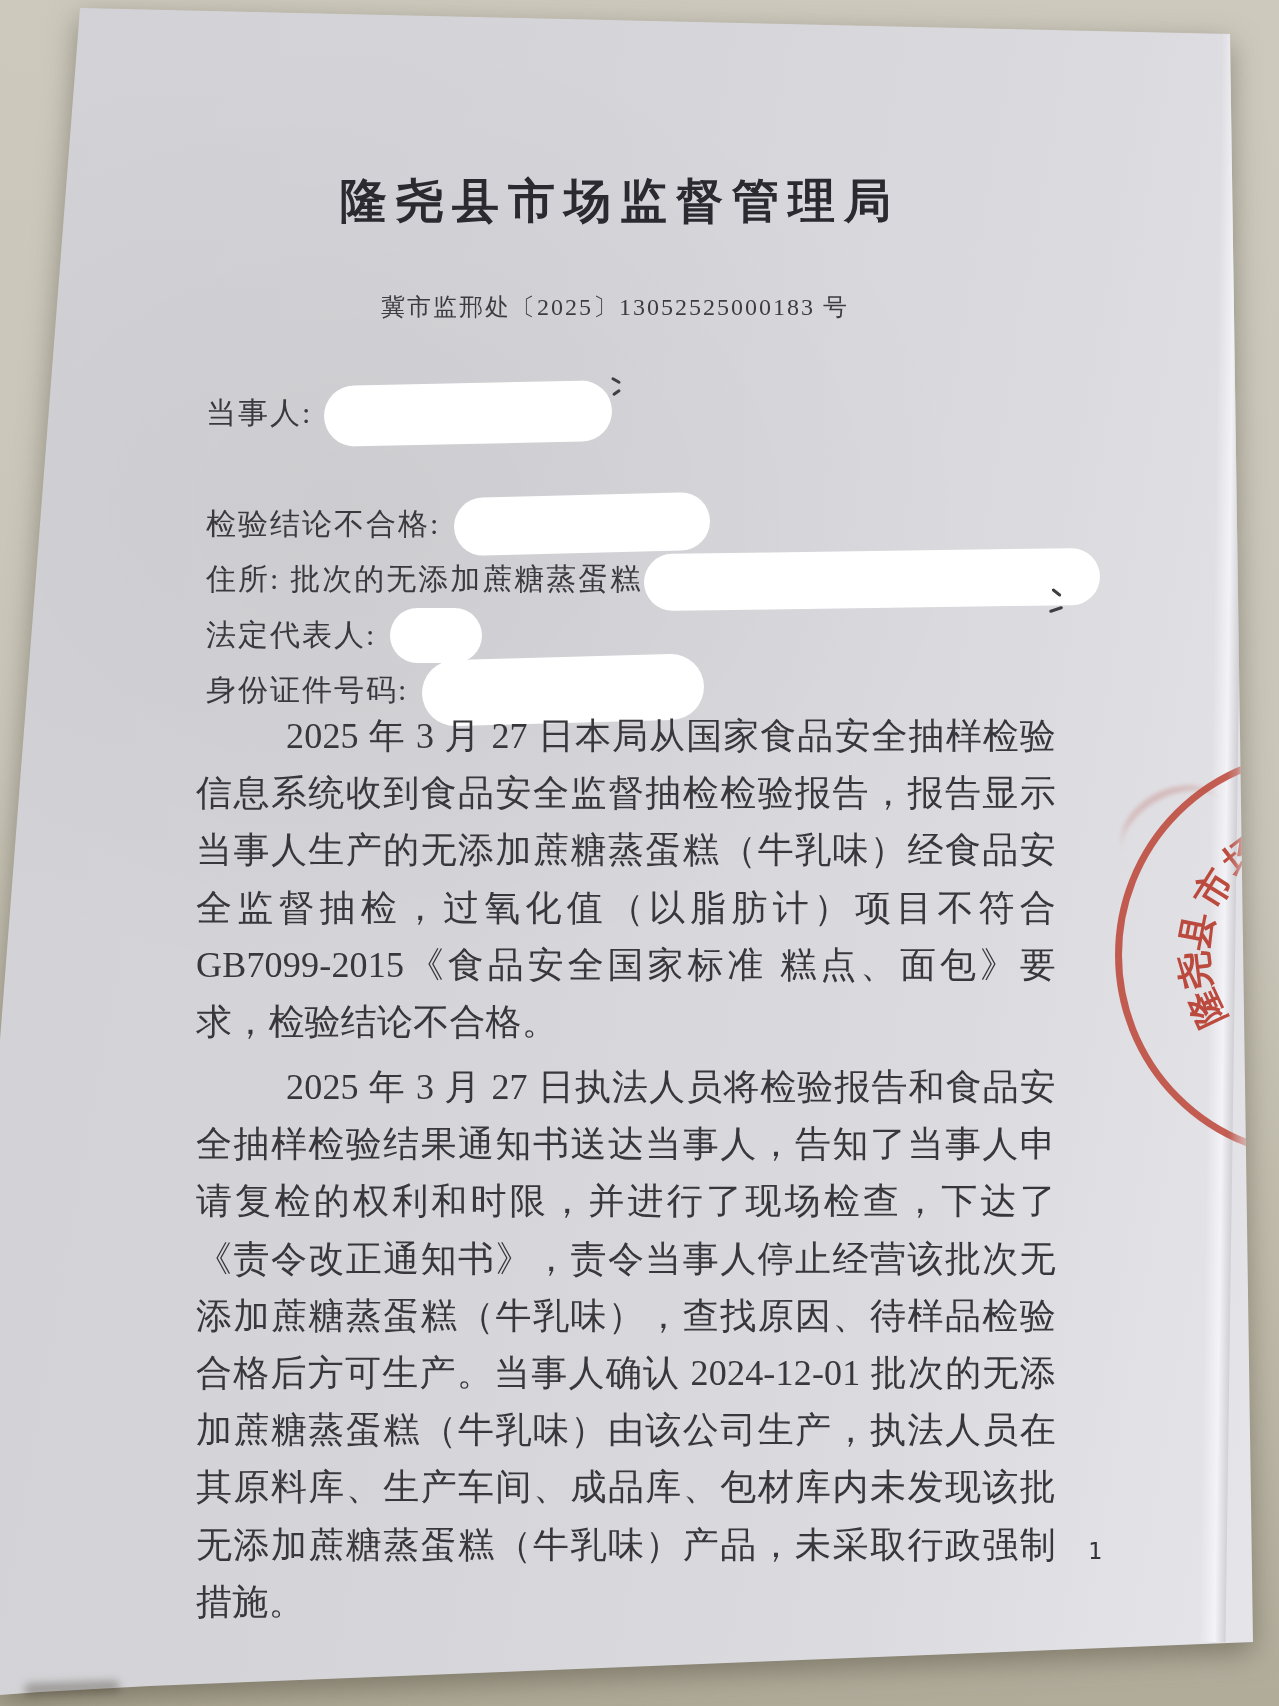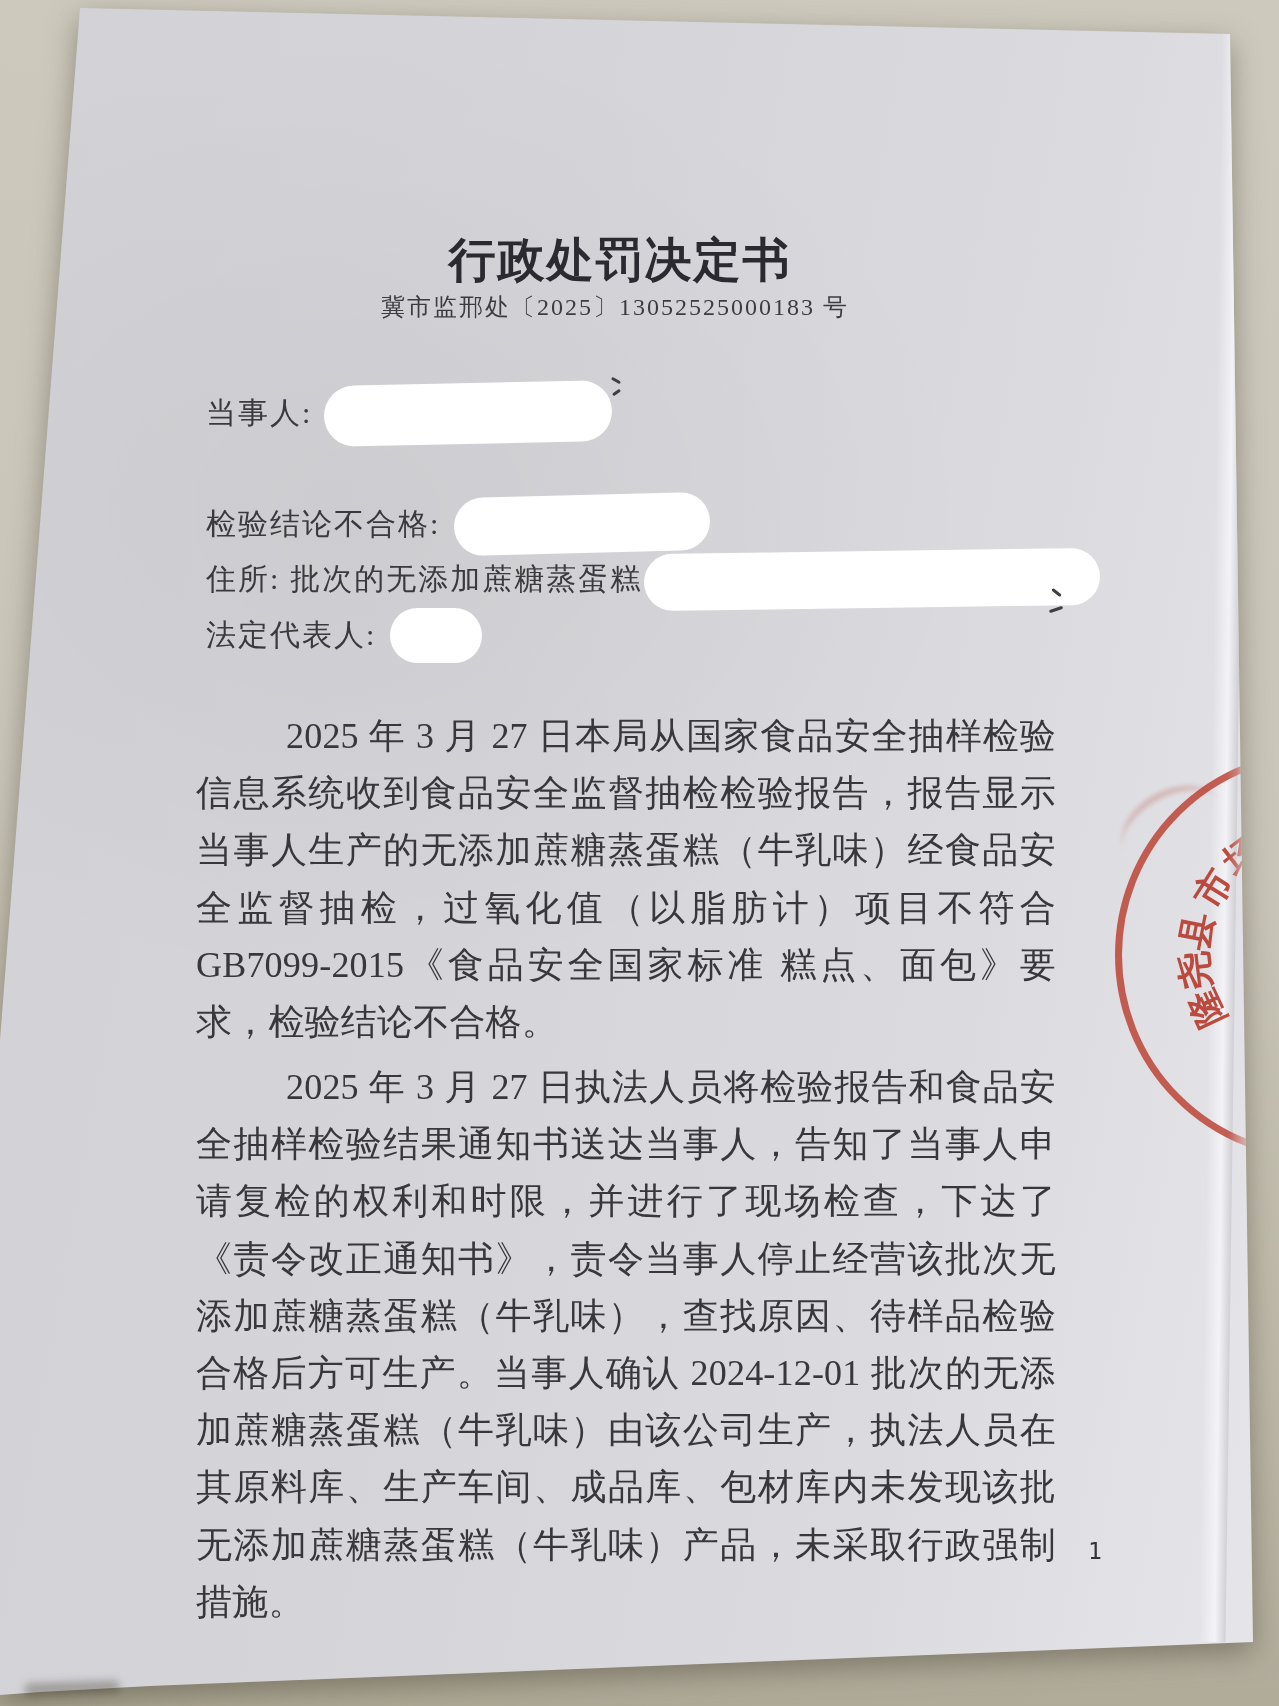--- a/index.html
+++ b/index.html
@@ -106,39 +106,43 @@
 </style>
 </head>
 <body>
 
 <div class="scene">
   <div class="paper-wrap">
     <div class="paper">
 
       <div class="edge-highlight"></div>
 
-      <div class="title title-2">行政处罚决定书</div>
+      <div class="title title-1">隆尧县市场监督管理局</div>
       <div class="doc-number">冀市监邢处〔2025〕13052525000183 号</div>
 
       <div class="field-row fr-1">
         <span class="field-label">当事人:</span>
         <span class="redact redact-1"></span>
       </div>
       <div class="field-row fr-3">
         <span class="field-label">检验结论不合格:</span>
         <span class="redact redact-3"></span>
       </div>
       <div class="field-row fr-4">
         <span class="field-label">住所:</span>
         <span>批次的无添加蔗糖蒸蛋糕</span>
         <span class="redact redact-4"></span>
       </div>
       <div class="field-row fr-5">
         <span class="field-label">法定代表人:</span>
         <span class="redact redact-5"></span>
+      </div>
+      <div class="field-row fr-6">
+        <span class="field-label">身份证件号码:</span>
+        <span class="redact redact-6"></span>
       </div>
 
       <div class="remnant remnant-b">
         <div class="s1"></div>
           <div class="s2"></div>
       </div>
       <div class="remnant remnant-a">
         <div class="s1"></div>
           <div class="s2"></div>
       </div>

